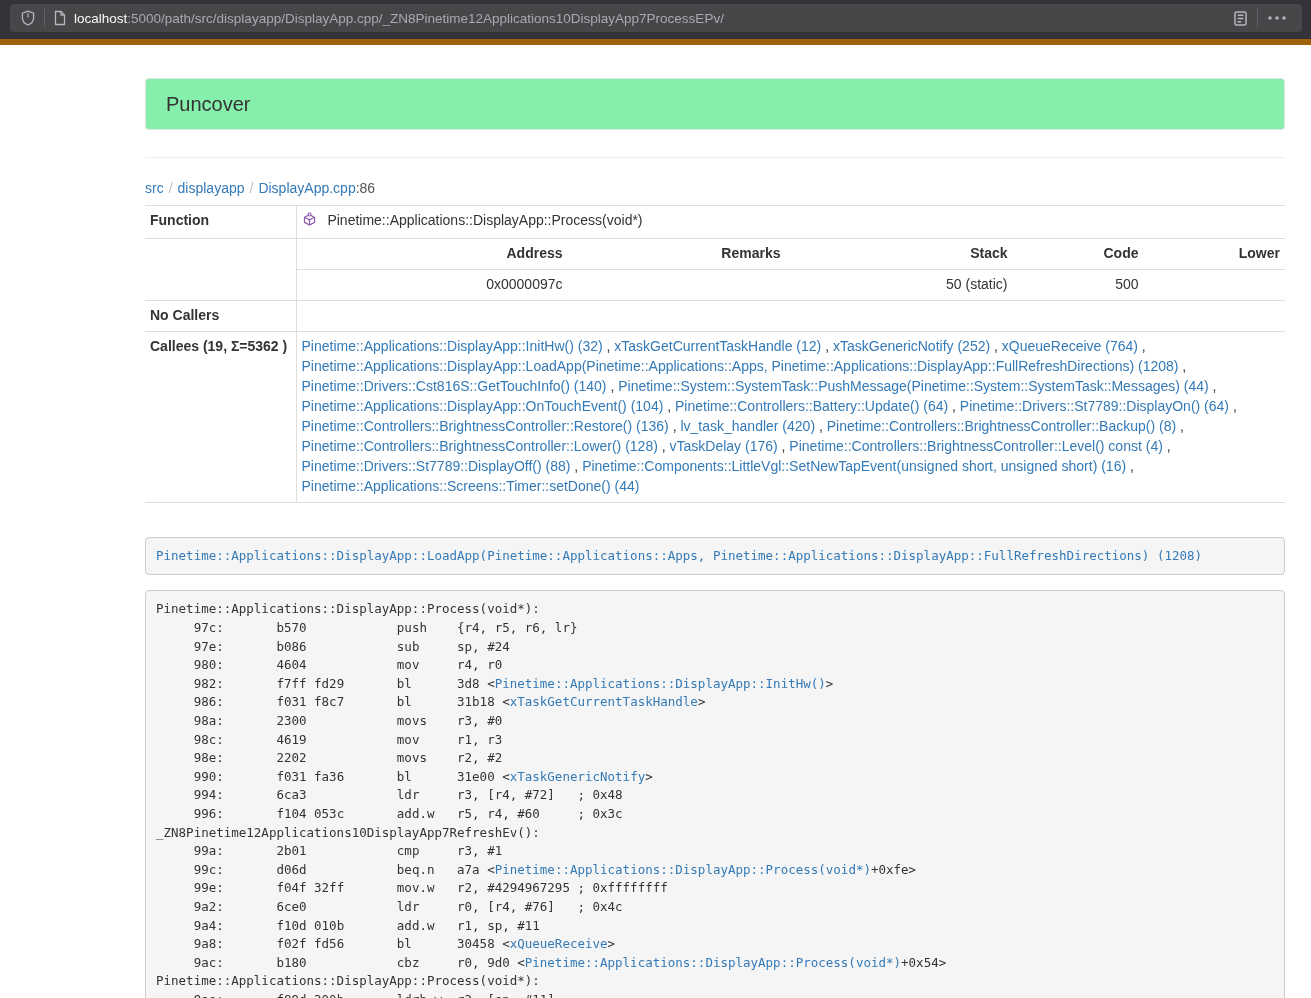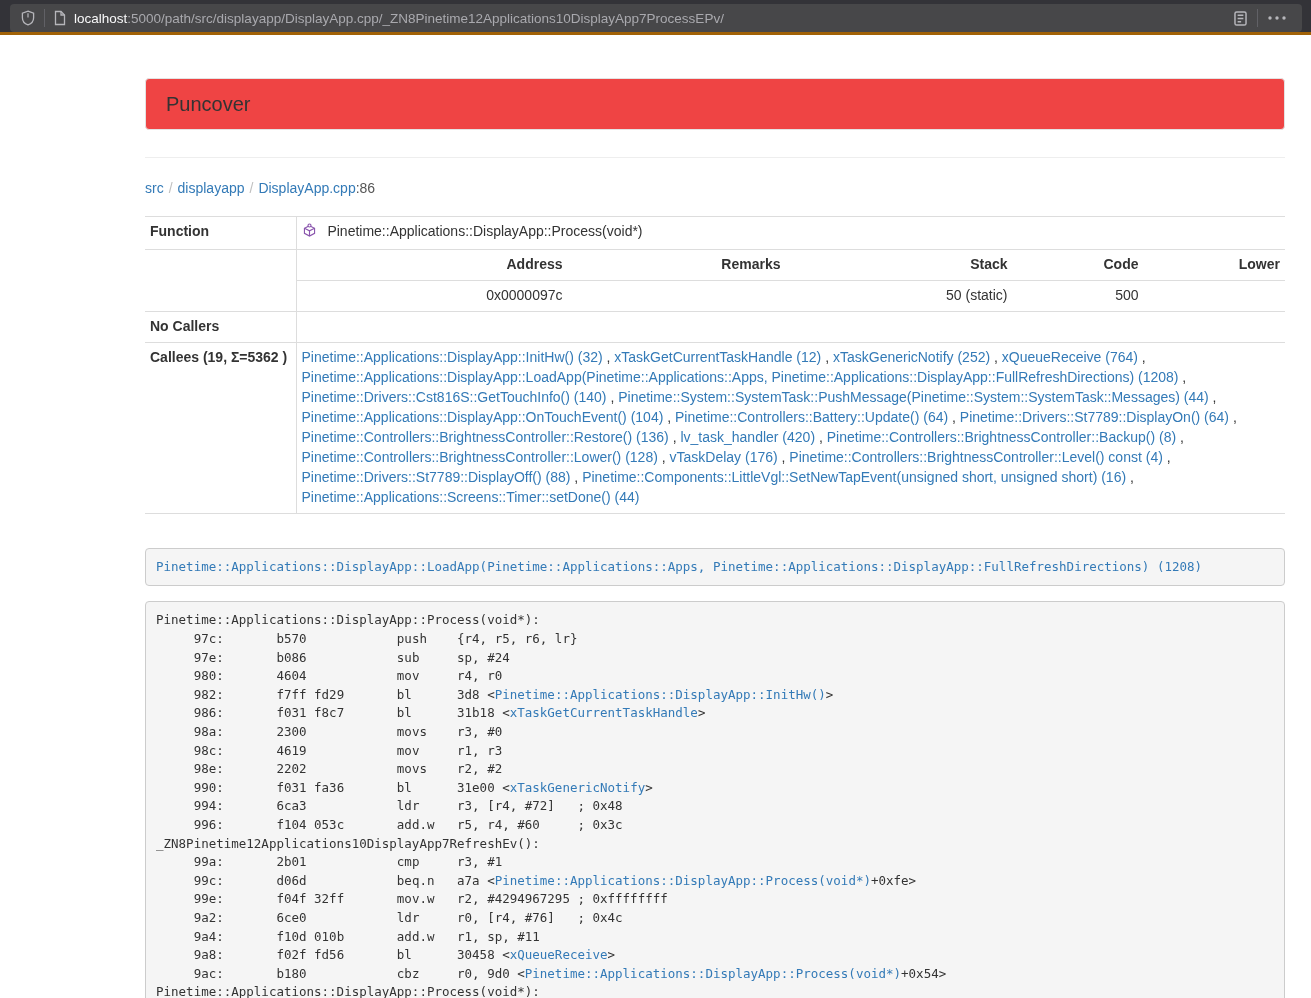--- a/index.html
+++ b/index.html
@@ -5,47 +5,47 @@
   * { box-sizing: border-box; margin: 0; padding: 0; }
   html, body {
     width: 1311px; height: 998px; overflow: hidden;
     background: #ffffff;
     font-family: "Liberation Sans", sans-serif;
   }
   a.lnk { color: #337ab7; text-decoration: none; cursor: pointer; }
 
   
   .toolbar {
-    position: relative; height: 35px; background: #333338;
-    border-bottom: 3px solid #a16207;
+    position: relative; height: 45px; background: #333338;
+    border-bottom: 6px solid #a16207;
   }
   .url-field {
     position: absolute; left: 10px; right: 9px; top: 4px; height: 28px;
     background: #474749; border-radius: 4px;
     display: flex; align-items: center;
   }
   .tb-icon { display: inline-flex; align-items: center; justify-content: center; }
   .tb-icon svg { display: block; }
   .tb-divider { width: 1px; height: 18px; background: #616166; margin: 0 8px; }
   .url-text { font-size: 13.5px; color: #a9a9ae; white-space: nowrap; flex: 1; overflow: hidden; margin-left: 7px; }
   .url-host { color: #f9f9fa; }
   .right-actions { display: flex; align-items: center; margin-right: 10px; }
 
   
   .content { position: absolute; left: 145px; top: 38px; width: 1140px; color: #333; }
 
   .app-panel {
     margin-top: 40px; height: 52px;
-    background: #ef4444; border: 1px solid #e3e3e3; border-radius: 4px;
+    background: #86efac; border: 1px solid #e3e3e3; border-radius: 4px;
     display: flex; align-items: center; padding: 0 20px;
     font-size: 20px; color: #333;
   }
   hr.rule { border: none; border-top: 1px solid #eee; margin: 27px 0 22px 0; }
 
-  .crumbs { font-size: 14px; margin-bottom: 20px; color: #555; }
+  .crumbs { font-size: 14px; margin-bottom: 9px; color: #555; }
   .crumbs .sep { color: #c0c0c0; margin: 0 5px; }
   .crumbs .lineno { color: #555; }
 
   table { border-collapse: collapse; width: 100%; font-size: 14px; color: #333; }
   .tbl { border-bottom: 1px solid #ddd; margin-bottom: 34px; }
   .tbl > tbody > tr > th, .tbl > tbody > tr > td {
     border-top: 1px solid #ddd; padding: 5px; text-align: left;
     vertical-align: top; line-height: 1.42857;
   }
   .tbl > tbody > tr > th {

